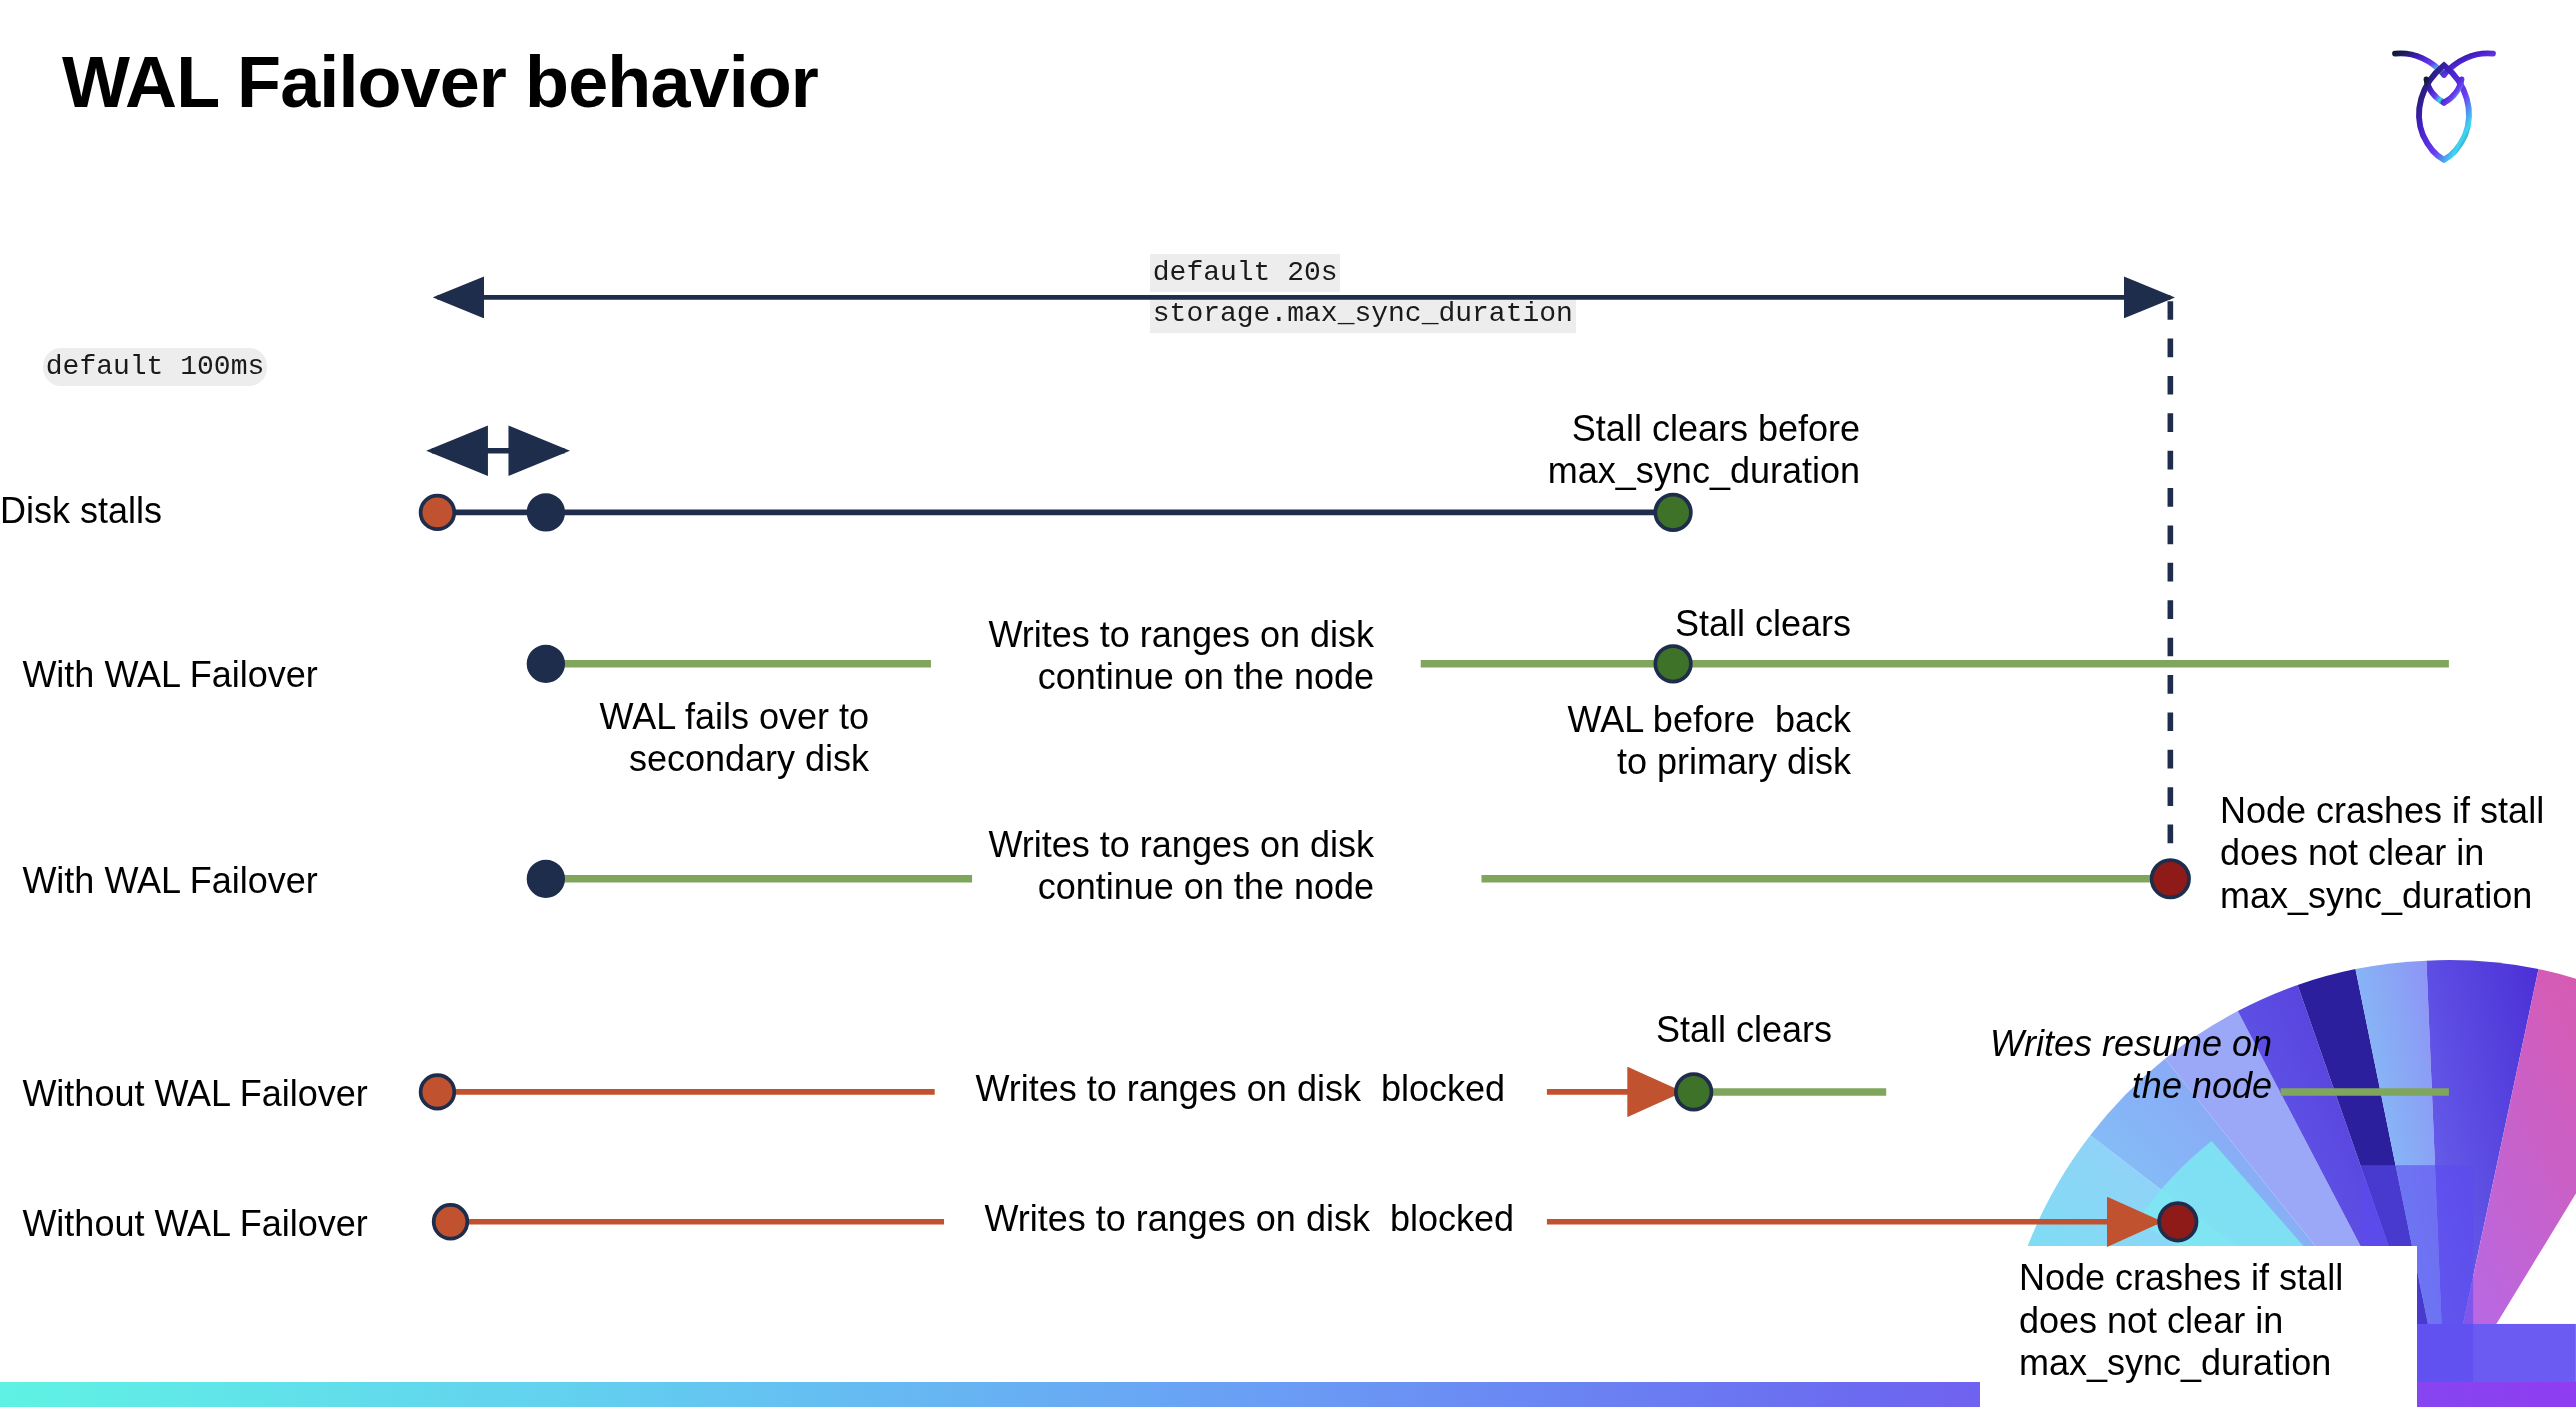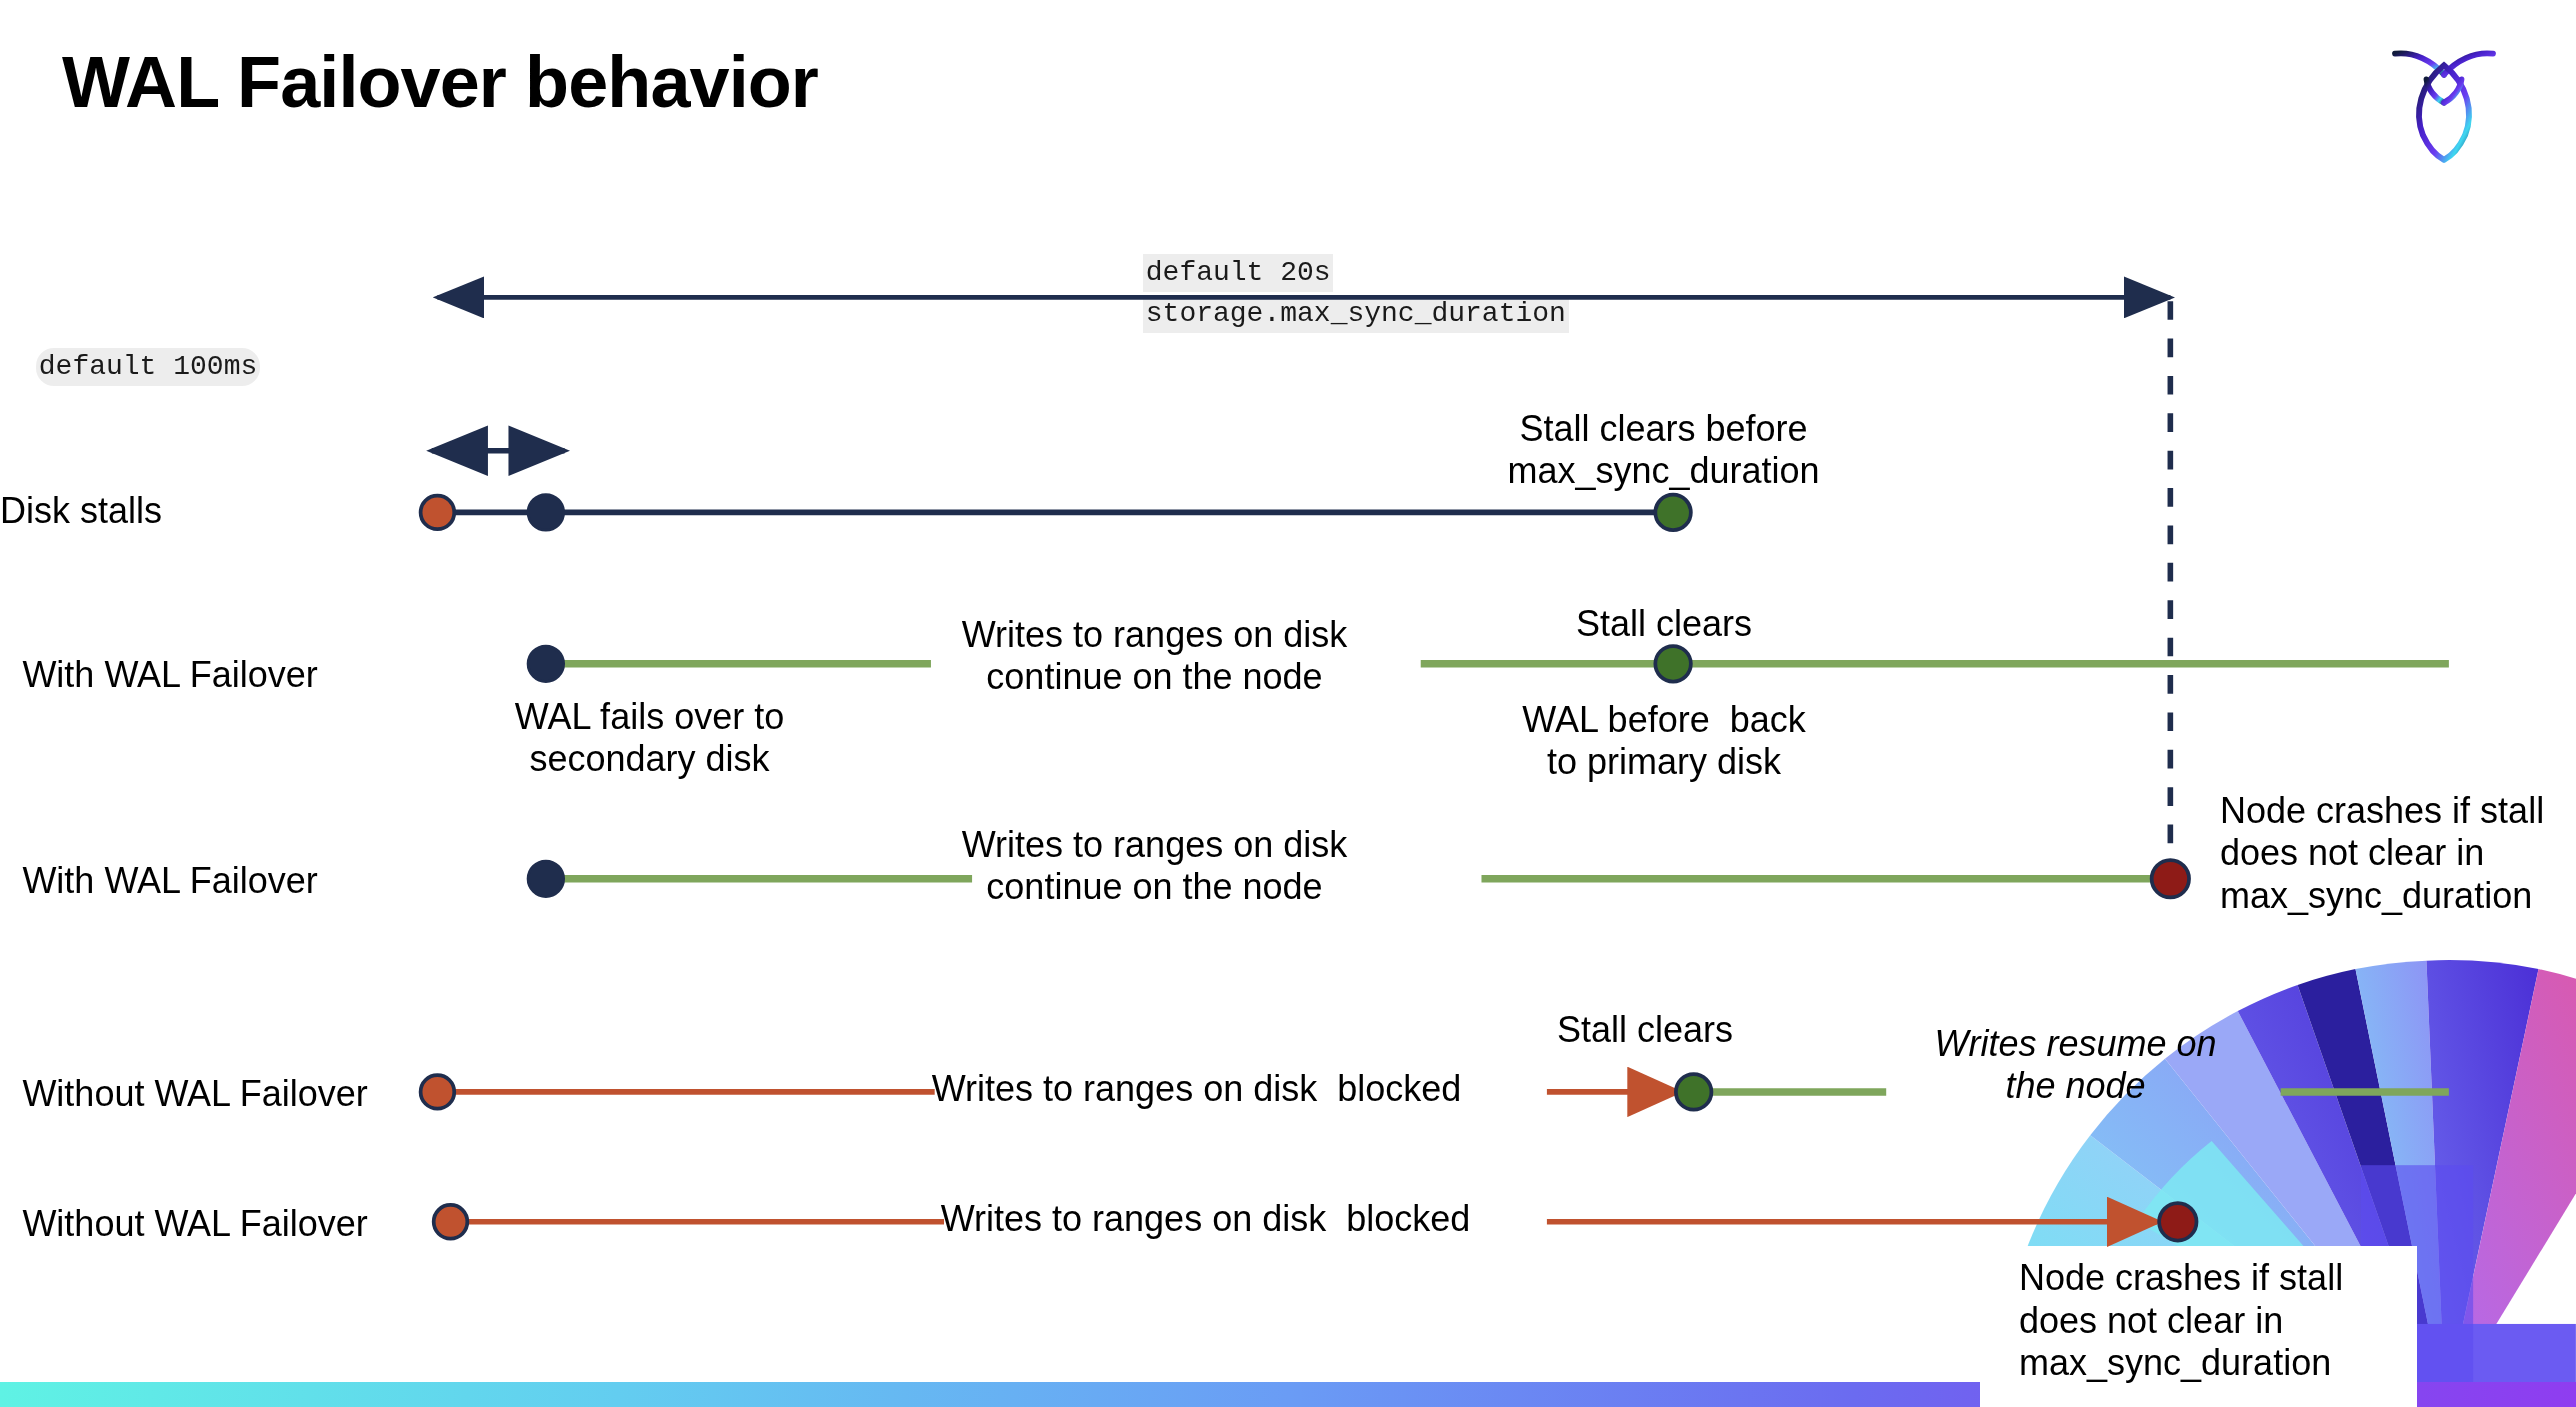--- a/index.html
+++ b/index.html
@@ -24,29 +24,30 @@
 
   
   .mono{
     position:absolute;
     font-family:"Liberation Mono", monospace;
     font-size:28px;color:#1a1a1a;
     background:#ededed;
     white-space:nowrap;
     line-height:1.28;
     padding:0.9px 2.8px;
+    margin-left:7px;
   }
 
   
   .lbl{
     position:absolute;
     font-size:36px;color:#000000;
     line-height:1.18;white-space:pre;
   }
-  .lbl.c{text-align:center;}
+  .lbl.c{text-align:right;}
   .lbl.l{text-align:left;}
   .lbl.r{text-align:left;}
 
   
   #wires{position:absolute;left:0;top:0;width:2576px;height:1408px;}
 
   
   #fan{position:absolute;right:0;bottom:0;width:654px;height:523px;overflow:hidden;}
   #bottombar{
     position:absolute;left:0;bottom:0;width:2576px;height:26px;

